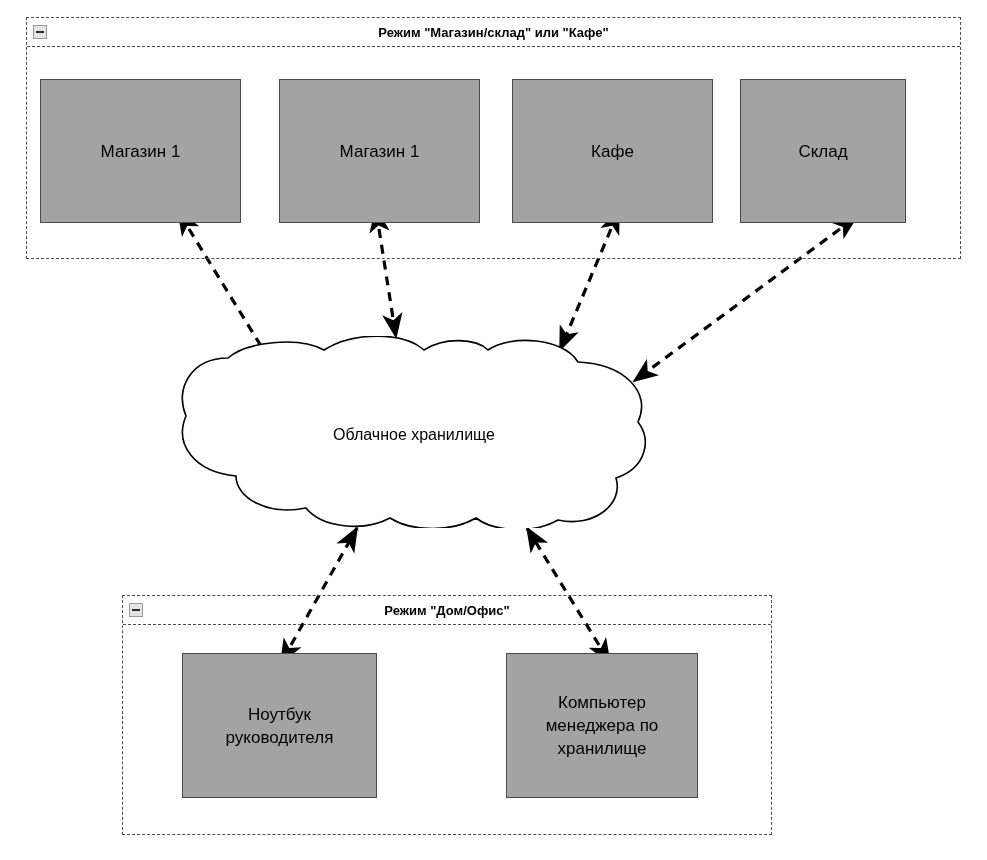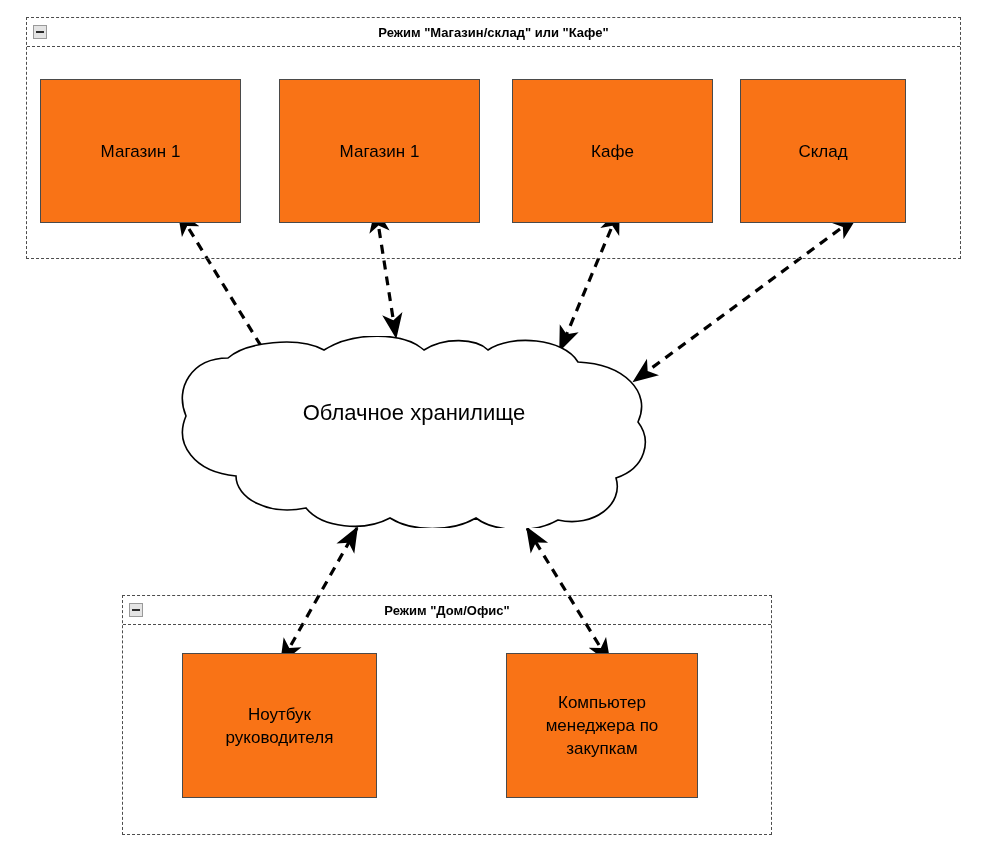--- a/index.html
+++ b/index.html
@@ -63,21 +63,21 @@
     display: block;
     width: 8px;
     height: 2px;
     background: #2b2b2b;
   }
 
   
   .node {
     position: absolute;
     border: 1.6px solid #4a4a4a;
-    background: #f97316;
+    background: #a3a3a3;
     box-sizing: border-box;
     display: flex;
     align-items: center;
     justify-content: center;
     text-align: center;
   }
   .node-label {
     font-size: 17px;
     line-height: 23px;
     color: #000000;
@@ -90,24 +90,24 @@
     position: absolute;
     left: 176px;
     top: 336px;
     width: 476px;
     height: 192px;
   }
   #cloud-wrap svg { display: block; }
   .cloud-label {
     position: absolute;
     left: 0;
-    top: 64px;
+    top: 90px;
     width: 476px;
     text-align: center;
-    font-size: 22px;
+    font-size: 16px;
     color: #000000;
   }
 
   
   #edges {
     position: absolute;
     left: 0;
     top: 0;
     width: 987px;
     height: 860px;
@@ -199,16 +199,16 @@
   </div>
 
   <div class="node" style="left:182px; top:653px; width:195px; height:145px;">
     <span class="node-label">Ноутбук
 руководителя</span>
   </div>
 
   <div class="node" style="left:506px; top:653px; width:192px; height:145px;">
     <span class="node-label">Компьютер
 менеджера по
-закупкам</span>
+хранилище</span>
   </div>
 
 </div>
 
 </body></html>

